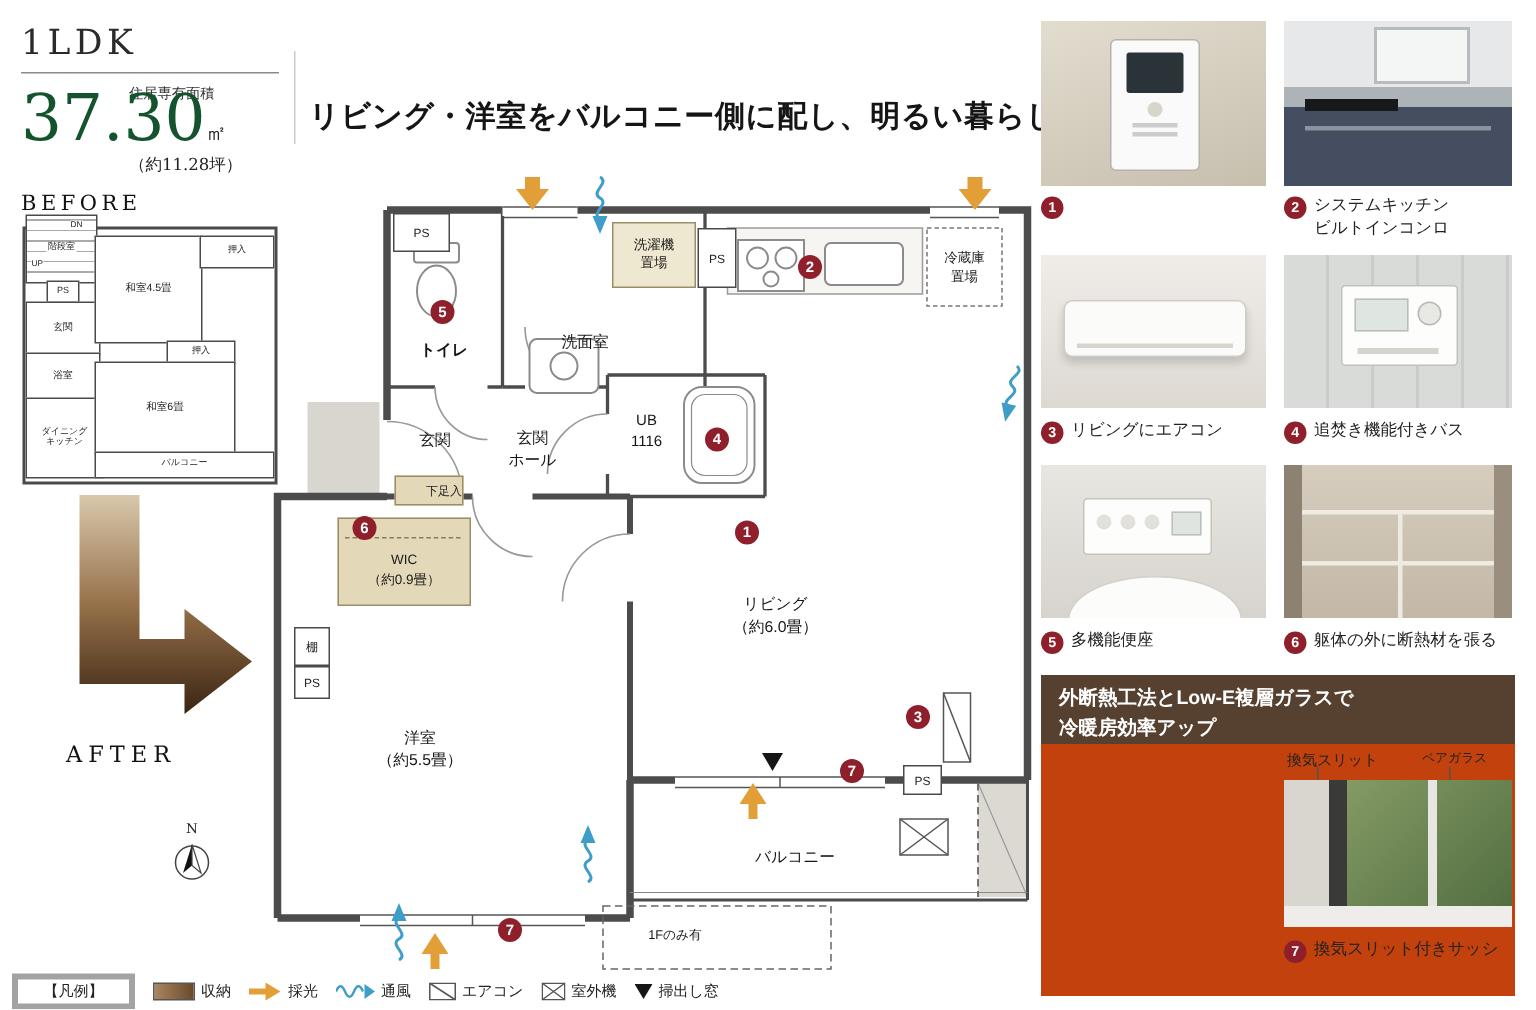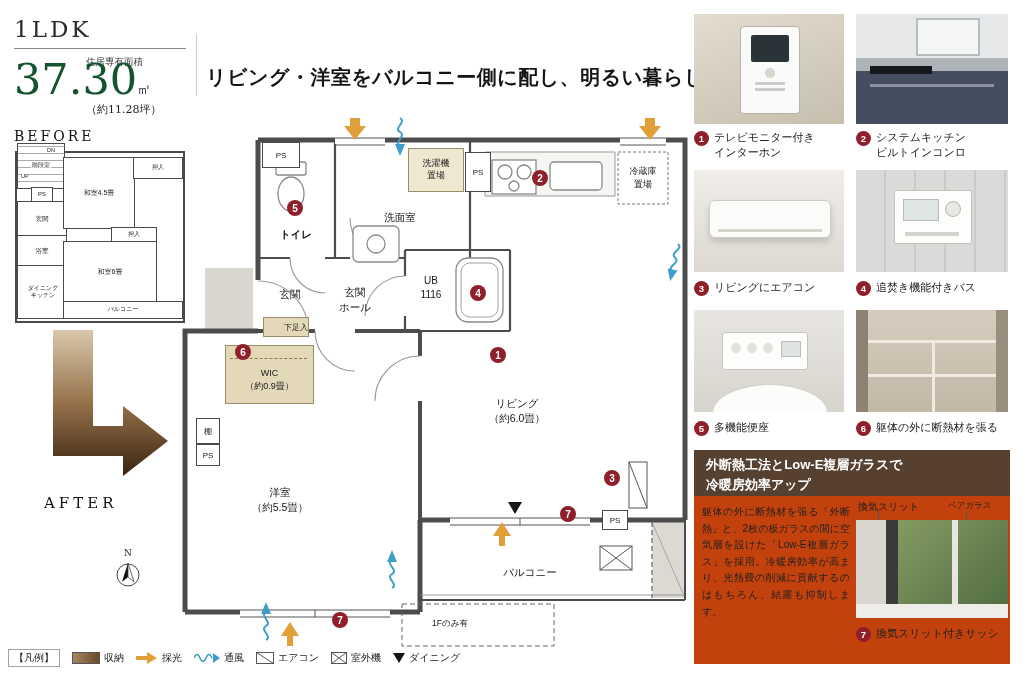--- a/index.html
+++ b/index.html
@@ -211,21 +211,21 @@
         <span>PS</span>
       </div>
     <div class="ps-box" style="left:46px;top:328px;width:22px;height:20px;">
         <span>PS</span>
       </div>
     <div class="ps-box" style="left:452px;top:394px;width:24px;height:18px;">
         <span>PS</span>
       </div>
 
     <div class="rlabel" style="left:146px;top:118px;font-weight:bold;">トイレ</div>
-    <div class="rlabel" style="left:240px;top:101px;margin-left:10px;">洗面室</div>
+    <div class="rlabel" style="left:240px;top:113px;">洗面室</div>
     <div class="rlabel" style="left:493px;top:62px;font-size:9px;">冷蔵庫
 置場</div>
     <div class="rlabel" style="left:140px;top:178px;">玄関</div>
     <div class="rlabel" style="left:205px;top:184px;">玄関
 ホール</div>
     <div class="rlabel" style="left:281px;top:172px;font-size:10px;">UB
 1116</div>
     <div class="rlabel" style="left:367px;top:295px;">リビング
 （約6.0畳）</div>
     <div class="rlabel" style="left:130px;top:384px;">洋室
@@ -237,21 +237,21 @@
     <div class="marker" style="left:390px;top:62px;">2</div>
     <div class="marker" style="left:462px;top:362px;">3</div>
     <div class="marker" style="left:328px;top:177px;">4</div>
     <div class="marker" style="left:145px;top:92px;">5</div>
     <div class="marker" style="left:93px;top:236px;">6</div>
     <div class="marker" style="left:418px;top:398px;">7</div>
     <div class="marker" style="left:190px;top:504px;">7</div>
   </div>
 
   <div class="legend">
-    <span style="border:1px solid #a3a3a3;padding:1px 5px;">【凡例】</span>
+    <span style="border:4px solid #a3a3a3;padding:1px 17px;">【凡例】</span>
     <span class="item">
       <span style="display:inline-block;width:26px;height:10px;background:linear-gradient(90deg,#a8865f,#6a4a2c);border:1px solid #555;"></span>
       <span>収納</span>
     </span>
     <span class="item">
       <svg width="22" height="12" viewBox="0 0 22 12">
         <polygon points="0,4 11,4 11,0 21,6 11,12 11,8 0,8" fill="#e39f37"></polygon>
         </svg>
       <span>採光</span>
     </span>
@@ -273,41 +273,39 @@
       <svg width="16" height="12" viewBox="0 0 16 12">
         <rect x="0.5" y="0.5" width="15" height="11" fill="#fff" stroke="#555"></rect>
         <path d="M0.5,0.5 L15.5,11.5 M15.5,0.5 L0.5,11.5" stroke="#555" fill="none"></path>
         </svg>
       <span>室外機</span>
     </span>
     <span class="item">
       <svg width="12" height="10" viewBox="0 0 12 10">
         <polygon points="0,0 12,0 6,10" fill="#161616"></polygon>
         </svg>
-      <span>ダイニング</span>
+      <span>掃出し窓</span>
     </span>
   </div>
 
   <div class="photo" style="left:694px;top:14px;width:150px;height:110px;background:linear-gradient(160deg,#e3ddd0,#c6bfae);">
     <div style="position:absolute;left:46px;top:12px;width:58px;height:86px;background:#fafafa;border:1px solid #b5b2a8;border-radius:4px;">
       <div style="width:38px;height:27px;background:#2a3438;margin:8px auto 6px;border-radius:2px;"></div>
       <div style="width:10px;height:10px;background:#d8d5cd;border-radius:50%;margin:4px auto;"></div>
       <div style="width:30px;height:3px;background:#ccc;margin:3px auto;"></div>
       <div style="width:30px;height:3px;background:#ccc;margin:3px auto;"></div>
     </div>
   </div>
   <div class="photo" style="left:856px;top:14px;width:152px;height:110px;background:linear-gradient(#e6e8ea 0 40%,#aeb3b8 40% 52%,#454e60 52% 100%);">
     <div style="position:absolute;left:60px;top:4px;width:60px;height:34px;background:#f4f6f5;border:2px solid #b9bcbe;"></div>
     <div style="position:absolute;left:14px;top:52px;width:62px;height:8px;background:#16181c;"></div>
     <div style="position:absolute;left:14px;top:70px;width:124px;height:3px;background:#8c92a0;"></div>
   </div>
   <div class="caption" style="left:694px;top:130px;width:150px;">
     <span class="num">1</span>
-    <span class="txt">テレビモニター付き
-インターホン</span>
   </div>
   <div class="caption" style="left:856px;top:130px;width:152px;">
     <span class="num">2</span>
     <span class="txt">システムキッチン
 ビルトインコンロ</span>
   </div>
 
   <div class="photo" style="left:694px;top:170px;width:150px;height:102px;background:linear-gradient(#f0ede9,#ddd8d2);">
     <div style="position:absolute;left:15px;top:30px;width:120px;height:36px;background:#fbfbfa;border:1px solid #cfccc5;border-radius:6px;box-shadow:0 4px 6px rgba(0,0,0,0.15);">
       <div style="position:absolute;left:8px;bottom:5px;width:104px;height:3px;background:#d8d5ce;"></div>
@@ -350,21 +348,20 @@
     <span class="txt">多機能便座</span>
   </div>
   <div class="caption" style="left:856px;top:420px;width:152px;">
     <span class="num">6</span>
     <span class="txt">躯体の外に断熱材を張る</span>
   </div>
 
   <div class="abs" style="left:694px;top:450px;width:316px;height:214px;background:#c2410c;">
     <div class="pre" style="height:46px;background:#564130;color:#fff;font-size:13px;font-weight:bold;line-height:1.55;padding:5px 12px;box-sizing:border-box;">外断熱工法とLow-E複層ガラスで
 冷暖房効率アップ</div>
-    <p style="position:absolute;left:8px;top:54px;width:148px;margin:0;font-size:10px;line-height:1.66;color:#222;text-align:justify;">躯体の外に断熱材を張る「外断熱」と、2枚の板ガラスの間に空気層を設けた「Low-E複層ガラス」を採用。冷暖房効率が高まり、光熱費の削減に貢献するのはもちろん、結露も抑制します。</p>
     <div class="abs" style="left:162px;top:50px;width:152px;height:160px;">
       <span style="position:absolute;left:2px;top:0;font-size:10px;color:#222;">換気スリット</span>
       <span style="position:absolute;left:92px;top:0;font-size:8.5px;color:#222;">ペアガラス</span>
       <div style="position:absolute;left:22px;top:11px;width:1px;height:10px;background:#555;"></div>
       <div style="position:absolute;left:110px;top:11px;width:1px;height:10px;background:#555;"></div>
       <div class="photo" style="left:0;top:20px;width:152px;height:98px;background:#d9d6d0;">
         <div style="position:absolute;left:40px;top:0;width:112px;height:98px;background:linear-gradient(135deg,#859b64,#4f6b3f);"></div>
         <div style="position:absolute;left:30px;top:0;width:12px;height:98px;background:#3a3a38;"></div>
         <div style="position:absolute;left:96px;top:0;width:6px;height:98px;background:#e8e6e2;"></div>
         <div style="position:absolute;left:0;top:84px;width:152px;height:14px;background:#efede9;"></div>

